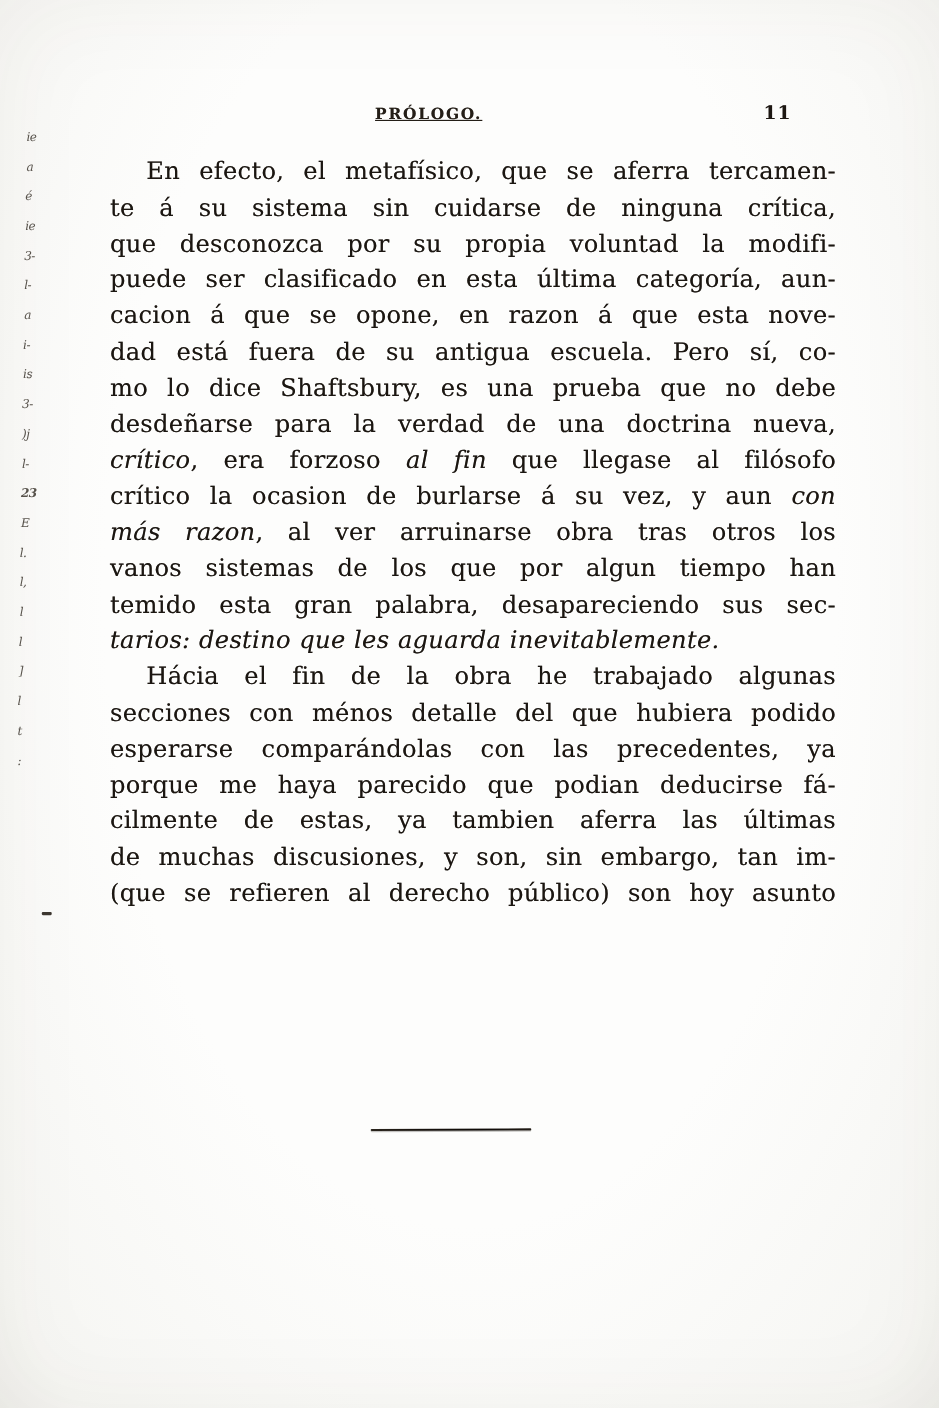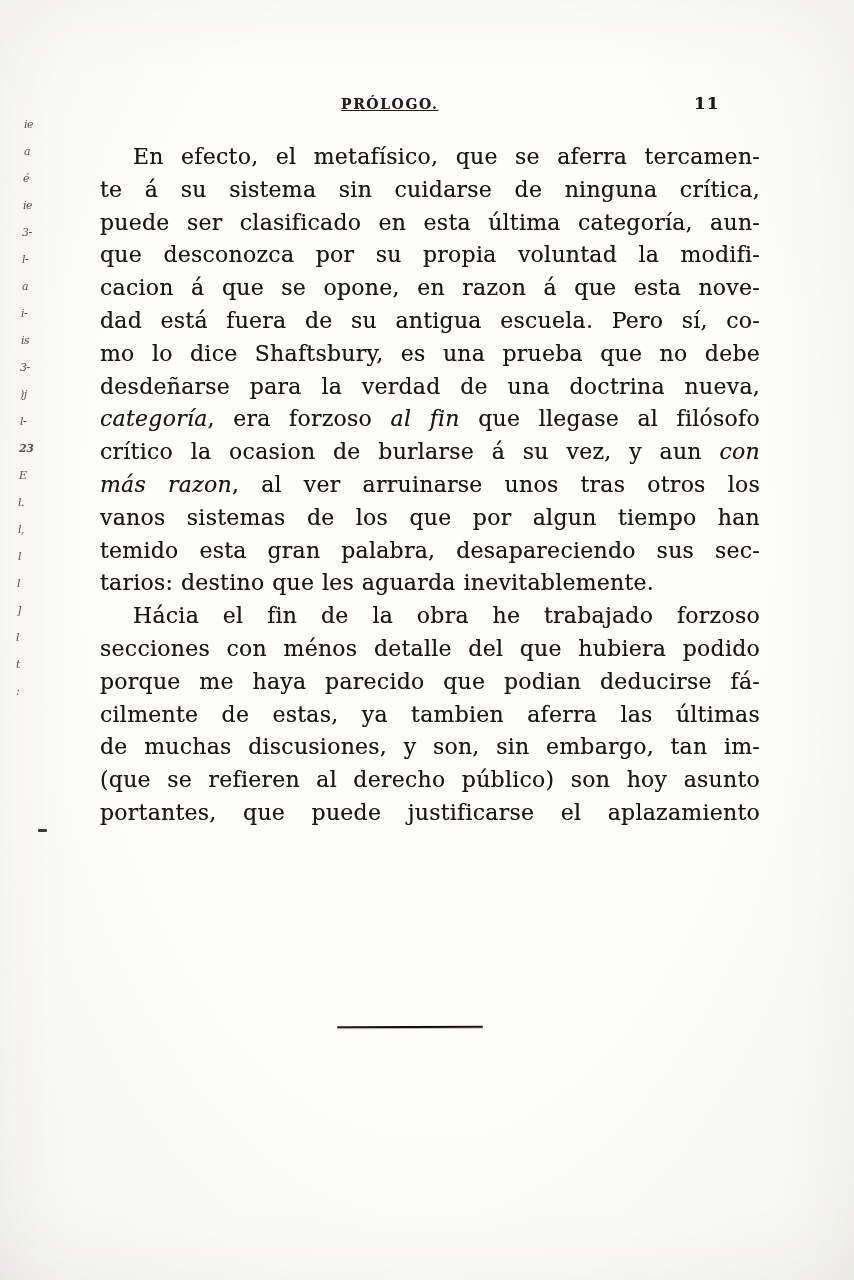--- a/index.html
+++ b/index.html
@@ -45,21 +45,21 @@
     line-height: 32.8px;
     height: 32.8px;
     letter-spacing: 0.25px;
     word-spacing: 0.5px;
     text-align: justify;
     text-align-last: justify;
     white-space: normal;
     text-shadow: 0 0 0.5px rgba(27,22,17,0.55);
   }
   .tline.first { padding-left: 33px; }
-  .tline.last { text-align: left; text-align-last: left; }
+  .tline.last { text-align: left; text-align-last: left; font-style: italic; }
   .it { font-style: italic; }
   .end-rule {
     position: absolute;
     top: 1026px; left: 337px;
     width: 146px; height: 2px;
     background: linear-gradient(90deg, #2a241d 0%, #17120d 30%, #0e0a07 70%, #221c16 100%);
     border-radius: 1px;
     transform: rotate(-0.2deg);
     box-shadow: 0 1px 0 rgba(23,18,13,0.25);
   }
@@ -112,39 +112,39 @@
   <div class="margin-dash dash-b"></div>
 
   <div class="running-title">PRÓLOGO.</div>
 
   <div class="page-number">11</div>
 
   <div class="text-block">
       <div>
         <div class="tline first"><span>En efecto, el metafísico, que se aferra tercamen-</span></div>
         <div class="tline"><span>te á su sistema sin cuidarse de ninguna crítica,</span></div>
+        <div class="tline"><span>que desconozca por su propia voluntad la modifi-</span></div>
         <div class="tline"><span>puede ser clasificado en esta última categoría, aun-</span></div>
-        <div class="tline"><span>que desconozca por su propia voluntad la modifi-</span></div>
         <div class="tline"><span>cacion á que se opone, en razon á que esta nove-</span></div>
         <div class="tline"><span>dad está fuera de su antigua escuela. Pero sí, co-</span></div>
         <div class="tline"><span>mo lo dice Shaftsbury, es una prueba que no debe</span></div>
         <div class="tline"><span>desdeñarse para la verdad de una doctrina nueva,</span></div>
-        <div class="tline"><span class="it">categoría</span><span>, era forzoso </span><span class="it">al fin</span><span> que llegase al filósofo</span></div>
+        <div class="tline"><span class="it">crítico</span><span>, era forzoso </span><span class="it">al fin</span><span> que llegase al filósofo</span></div>
         <div class="tline"><span>crítico la ocasion de burlarse á su vez, y aun </span><span class="it">con</span></div>
-        <div class="tline"><span class="it">más razon</span><span>, al ver arruinarse unos tras otros los</span></div>
+        <div class="tline"><span class="it">más razon</span><span>, al ver arruinarse obra tras otros los</span></div>
         <div class="tline"><span>vanos sistemas de los que por algun tiempo han</span></div>
         <div class="tline"><span>temido esta gran palabra, desapareciendo sus sec-</span></div>
         <div class="tline last"><span>tarios: destino que les aguarda inevitablemente.</span></div>
       </div>
       <div>
-        <div class="tline first"><span>Hácia el fin de la obra he trabajado forzoso</span></div>
+        <div class="tline first"><span>Hácia el fin de la obra he trabajado algunas</span></div>
         <div class="tline"><span>secciones con ménos detalle del que hubiera podido</span></div>
+        <div class="tline"><span>esperarse comparándolas con las precedentes, ya</span></div>
         <div class="tline"><span>porque me haya parecido que podian deducirse fá-</span></div>
         <div class="tline"><span>cilmente de estas, ya tambien aferra las últimas</span></div>
         <div class="tline"><span>de muchas discusiones, y son, sin embargo, tan im-</span></div>
         <div class="tline"><span>(que se refieren al derecho público) son hoy asunto</span></div>
-        <div class="tline"><span>portantes, que puede justificarse el aplazamiento</span></div>
       </div>
     </div>
 
   <div class="end-rule"></div>
 
 </div>
 
 </body></html>

